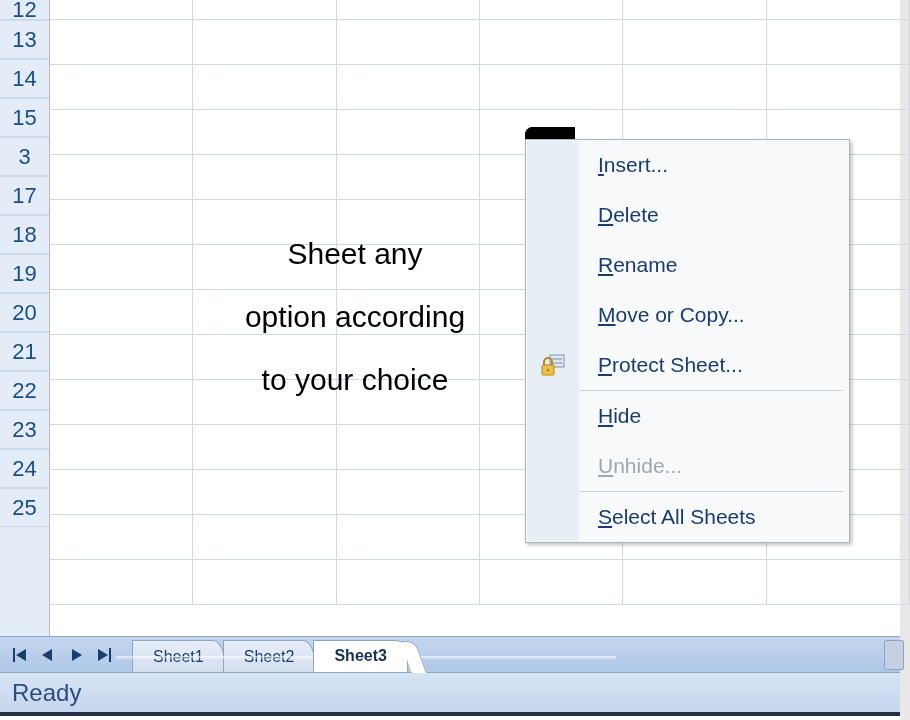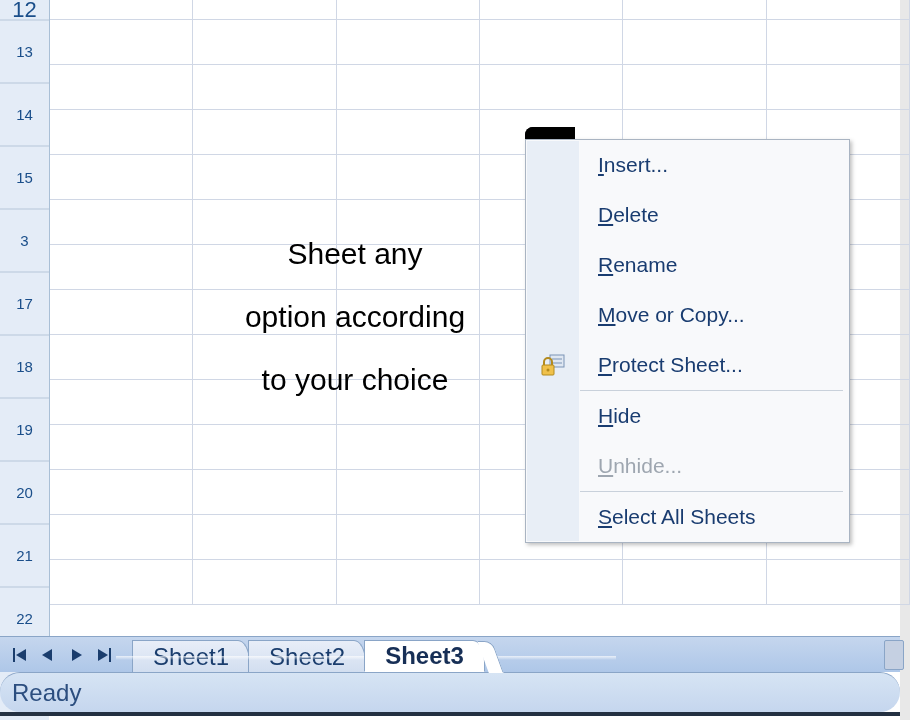--- a/index.html
+++ b/index.html
@@ -19,27 +19,27 @@
     }
     .row-header-col {
       position: absolute;
       top: 0; left: 0;
       width: 50px;
       height: 636px;
       background: #e4ecf7;
       border-right: 1px solid #a9bfd6;
     }
     .row-header {
-      height: 63px;
+      height: 39px;
       border-bottom: 1px solid #cdd9e8;
       border-top: 1px solid #cdd9e8;
       display: flex;
       align-items: center;
       justify-content: center;
-      font-size: 15px;
+      font-size: 22px;
       color: #1a4e8a;
       background: #e4ecf7;
     }
     .row-header.first {
       height: 20px;
       border-top: none;
       justify-content: center;
       font-size: 22px;
     }
     .cells {
@@ -179,21 +179,21 @@
       align-items: flex-end;
       height: 100%;
       margin-left: 8px;
       position: relative;
     }
     .tab {
       position: relative;
       height: 32px;
       padding: 0 20px;
       margin-right: -2px;
-      font-size: 24px;
+      font-size: 16px;
       color: #1a3d6d;
       background: linear-gradient(#e8eef8,#d2def0);
       display: flex;
       align-items: center;
       border: 1px solid #8aa5c7;
       border-bottom: none;
       border-top-right-radius: 12px 22px;
     }
     .tab.active {
       background: #fff;
@@ -220,21 +220,20 @@
       left: 0;
       width: 900px;
       height: 40px;
       background: linear-gradient(#d6e4f4,#c5d6ee);
       border-top: 1px solid #8aa5c7;
       display: flex;
       align-items: center;
       padding-left: 12px;
       font-size: 24px;
       color: #2c4e7f;
-      border-radius: 20px;
     }
     .bottom-line {
       position:absolute;
       top:712px; left:0;
       width:900px; height:4px;
       background:#243142;
     }
     .right-edge {
       position:absolute;
       top:0; right:0;

